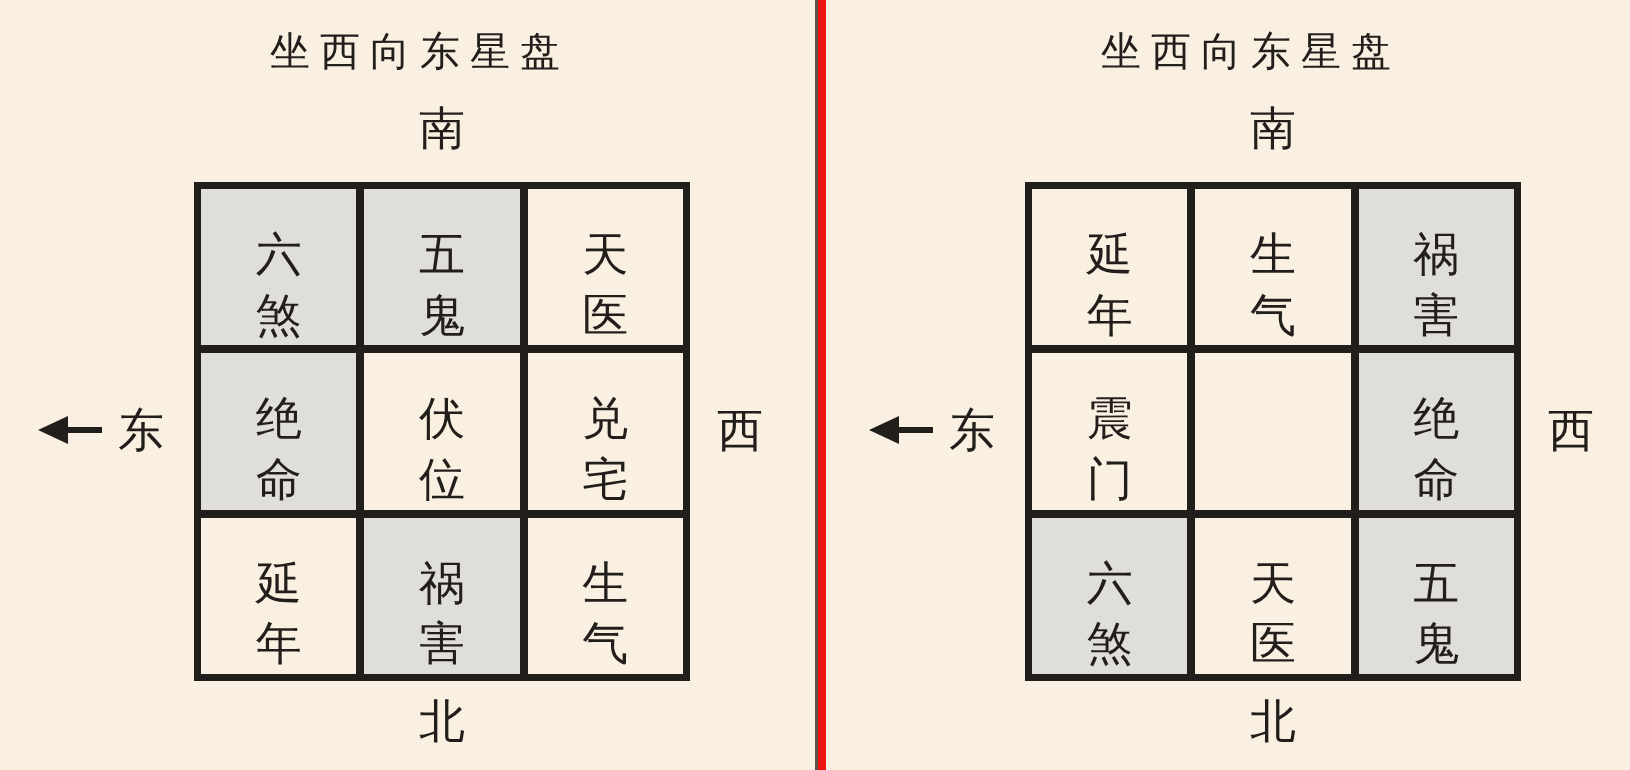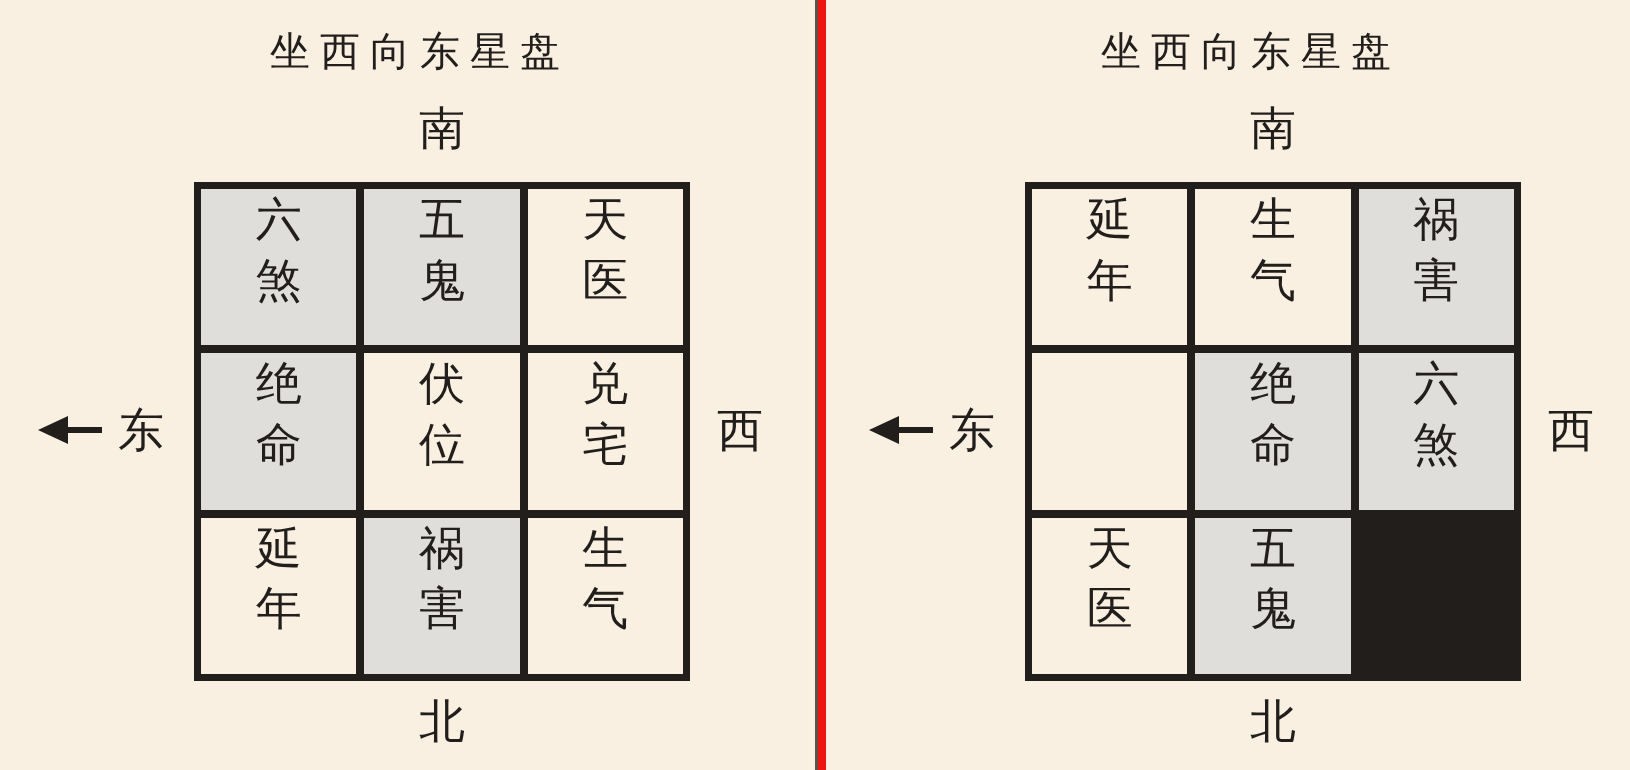--- a/index.html
+++ b/index.html
@@ -23,21 +23,21 @@
     font-size:46px; line-height:54px; }
   .compass-s { position:absolute; left:442px; top:694px; transform:translateX(-50%);
     font-size:46px; line-height:54px; }
 
   .grid {
     position:absolute; left:194px; top:182px; width:496px; height:499px;
     border:7px solid var(--ink,#211e1b); background:var(--ink,#211e1b);
     display:grid; grid-template-columns:repeat(3,1fr); grid-template-rows:repeat(3,1fr);
     gap:8px;
   }
-  .cell { background:var(--bg,#faf0e2); display:flex; align-items:flex-start; justify-content:center; }
+  .cell { background:var(--bg,#faf0e2); display:flex; align-items:flex-end; justify-content:center; }
   .cell.shaded { background:var(--gray,#dfdedb); }
   .cell-text {
     font-size:46px; line-height:1.32; width:1.12em; text-align:center;
     word-break:break-all; font-weight:500;
   }
 
   .east-group { position:absolute; left:38px; top:402px; height:56px;
     display:flex; align-items:center; gap:16px; }
   .dir-label { font-size:46px; line-height:56px; font-weight:500; }
   .west-label { position:absolute; left:717px; top:402px; }
@@ -117,20 +117,23 @@
         <div class="cell">
           <span class="cell-text">延年</span>
         </div>
         <div class="cell">
           <span class="cell-text">生气</span>
         </div>
         <div class="cell shaded">
           <span class="cell-text">祸害</span>
         </div>
         <div class="cell">
+          <span class="cell-text">震门</span>
+        </div>
+        <div class="cell">
           <span class="cell-text"></span>
         </div>
         <div class="cell shaded">
           <span class="cell-text">绝命</span>
         </div>
         <div class="cell shaded">
           <span class="cell-text">六煞</span>
         </div>
         <div class="cell">
           <span class="cell-text">天医</span>

